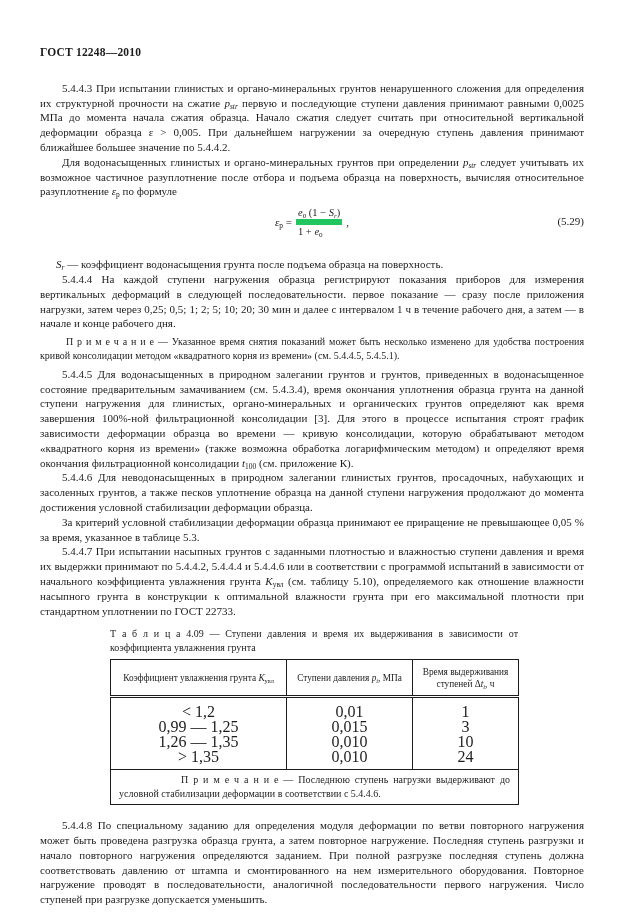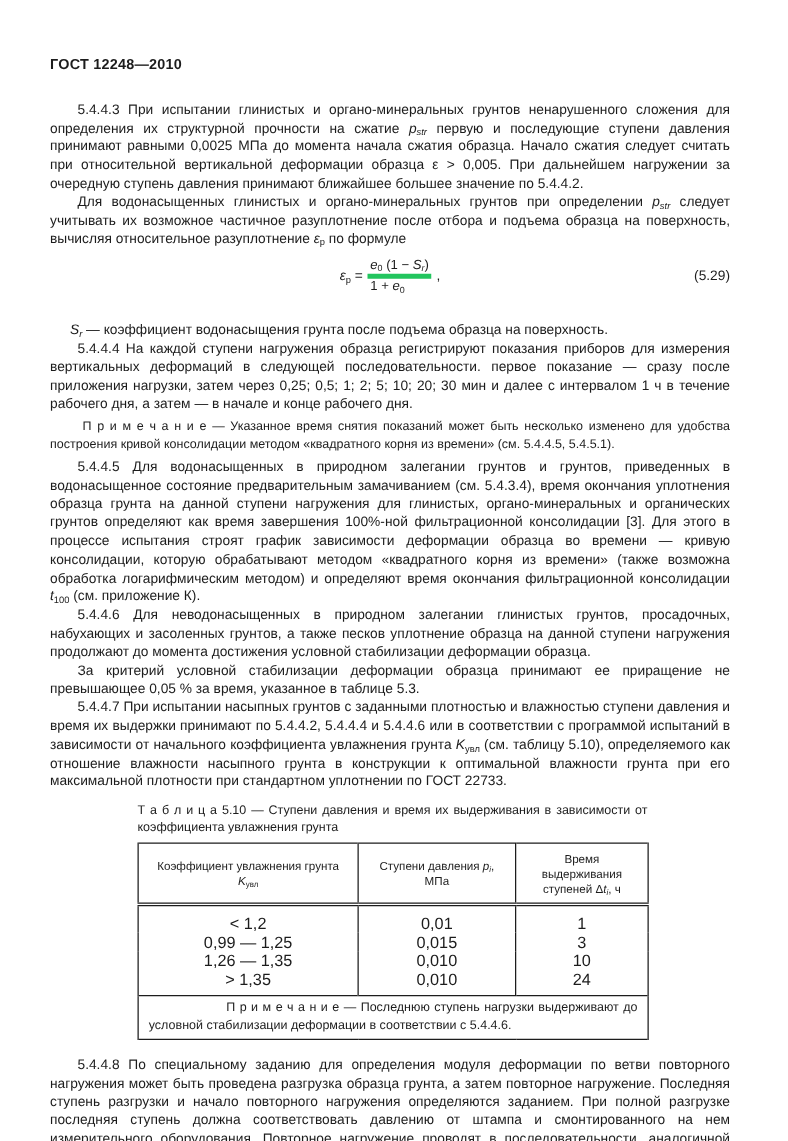--- a/index.html
+++ b/index.html
@@ -3,39 +3,39 @@
 <meta charset="utf-8">
 <style>
   html,body{margin:0;padding:0;background:#ffffff;}
   .page{
     position:relative;
     width:622px;height:913px;
     box-sizing:border-box;
     padding:45px 38px 0 40px;
     background:#ffffff;
     color:#1c1c1c;
-    font-family:Liberation Sans, sans-serif;
+    font-family:Liberation Serif, serif;
     font-size:11px;
     line-height:14.8px;
     overflow:hidden;
   }
   .doc-header{font-weight:bold;font-size:11.5px;margin-bottom:21px;letter-spacing:0.2px;}
   .para{text-align:justify;text-indent:22px;}
   .no-indent{text-indent:0;}
   .where2{text-indent:16px;}
   sub{font-size:0.68em;line-height:0;vertical-align:-0.3em;}
   .note{
     font-size:10px;line-height:13.8px;
     text-align:justify;text-indent:26px;
     margin:4px 0 4px 0;
   }
   .formula-row{position:relative;text-align:center;margin:6px 0 20px 0;height:32px;}
   .formula{display:inline-flex;align-items:center;gap:4px;font-size:11px;vertical-align:middle;margin-top:1px;}
   .frac{display:inline-flex;flex-direction:column;text-align:left;font-size:10.5px;line-height:13px;}
-  .frac .den{border-top:4px solid #22c55e;padding:0 2px;}
+  .frac .den{border-top:6px solid #22c55e;padding:0 2px;}
   .frac .num{padding:0 2px;}
   .eq-num{position:absolute;right:0;top:9px;font-size:11px;}
   .tcaption{
     font-size:10px;line-height:13.5px;
     width:408px;margin:9px 0 5px 70px;
     text-align:justify;
   }
   .gtable{
     border-collapse:collapse;
     margin-left:70px;
@@ -43,21 +43,21 @@
     table-layout:fixed;
   }
   .gtable th,.gtable td{border-left:1px solid #1c1c1c;border-right:1px solid #1c1c1c;}
   .gtable{border:1px solid #1c1c1c;}
   .gtable th{
     font-weight:normal;font-size:9.3px;line-height:12px;
     padding:6px 6px 5px 6px;text-align:center;
     border-bottom:3px double #1c1c1c;
   }
   .gtable td{
-    font-size:13px;line-height:15px;
+    font-size:16px;line-height:15px;
     padding:0 4px;text-align:center;
   }
   .gtable tr.first td{padding-top:6px;}
   .gtable td.tnote{
     border-top:1px solid #1c1c1c;
     font-size:10px;line-height:13.5px;
     text-align:justify;text-indent:62px;
     padding:3px 8px 4px 8px;
   }
   .p8{margin-top:13px;}
@@ -88,21 +88,21 @@
 
   <div class="para">5.4.4.4 На каждой ступени нагружения образца регистрируют показания приборов для измерения вертикальных деформаций в следующей последовательности. первое показание — сразу после приложения нагрузки, затем через 0,25; 0,5; 1; 2; 5; 10; 20; 30 мин и далее с интервалом 1 ч в течение рабочего дня, а затем — в начале и конце рабочего дня.</div>
 
   <div class="note">П р и м е ч а н и е — Указанное время снятия показаний может быть несколько изменено для удобства построения кривой консолидации методом «квадратного корня из времени» (см. 5.4.4.5, 5.4.5.1).</div>
 
   <div class="para">5.4.4.5 Для водонасыщенных в природном залегании грунтов и грунтов, приведенных в водонасыщенное состояние предварительным замачиванием (см. 5.4.3.4), время окончания уплотнения образца грунта на данной ступени нагружения для глинистых, органо-минеральных и органических грунтов определяют как время завершения 100%-ной фильтрационной  консолидации [3]. Для этого в процессе испытания строят график зависимости деформации образца во времени — кривую консолидации, которую обрабатывают методом «квадратного корня из времени» (также возможна обработка логарифмическим методом) и определяют время окончания фильтрационной консолидации <span style="font-style: italic;">t</span><sub>100</sub> (см. приложение К).</div>
   <div class="para">5.4.4.6 Для неводонасыщенных в природном залегании глинистых грунтов, просадочных, набухающих и засоленных грунтов, а также песков уплотнение образца на данной ступени нагружения продолжают до момента достижения условной стабилизации деформации образца.</div>
   <div class="para">За критерий условной стабилизации деформации образца принимают ее приращение не превышающее 0,05 %  за время, указанное в таблице 5.3.</div>
   <div class="para">5.4.4.7 При испытании насыпных грунтов с заданными плотностью и влажностью ступени давления и время их выдержки принимают по 5.4.4.2, 5.4.4.4 и 5.4.4.6  или в соответствии с программой испытаний в зависимости от начального коэффициента увлажнения грунта <span style="font-style: italic;">K</span><sub>увл</sub> (см. таблицу 5.10), определяемого как отношение влажности насыпного грунта в конструкции к оптимальной влажности грунта при его максимальной плотности при стандартном уплотнении по ГОСТ 22733.</div>
 
-  <div class="tcaption">Т а б л и ц а  5.10 — Ступени давления и время их выдерживания в зависимости от коэффициента увлажнения грунта</div>
+  <div class="tcaption">Т а б л и ц а  4.09 — Ступени давления и время их выдерживания в зависимости от коэффициента увлажнения грунта</div>
 
   <table class="gtable">
     <colgroup>
       <col style="width:176px">
         <col style="width:126px">
         <col style="width:106px">
     </colgroup>
     <thead>
       <tr>
         <th>Коэффициент увлажнения грунта <span style="font-style: italic;">K</span><sub>увл</sub></th>

